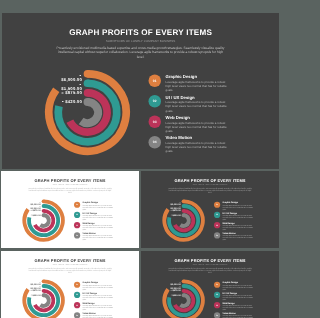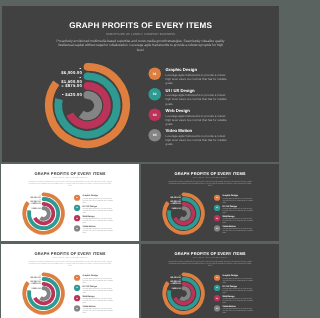--- a/index.html
+++ b/index.html
@@ -1,19 +1,19 @@
 <!DOCTYPE html>
 <html><head>
 <meta charset="utf-8">
 <style>
   html,body{margin:0;padding:0;}
   body{width:281px;height:318px;background:#5a6360;overflow:hidden;
        font-family:"Liberation Sans",sans-serif;
        -webkit-font-smoothing:antialiased;text-rendering:geometricPrecision;}
-  .page{position:absolute;left:0;top:4px;width:281px;height:232px;}
+  .page{position:absolute;left:0;top:11px;width:281px;height:232px;}
 
   
   .frame{position:absolute;overflow:hidden;}
   #hero {left:1.5px;  top:1.5px;   width:277px; height:156px;}
   #t0   {left:1px;    top:159.5px; width:138px; height:77px;}
   #t1   {left:140.5px;top:159.5px; width:138px; height:77px;}
   #t2   {left:1px;    top:239.5px; width:138px; height:76px;}
   #t3   {left:140.5px;top:239.5px; width:138px; height:76px;}
 
   

